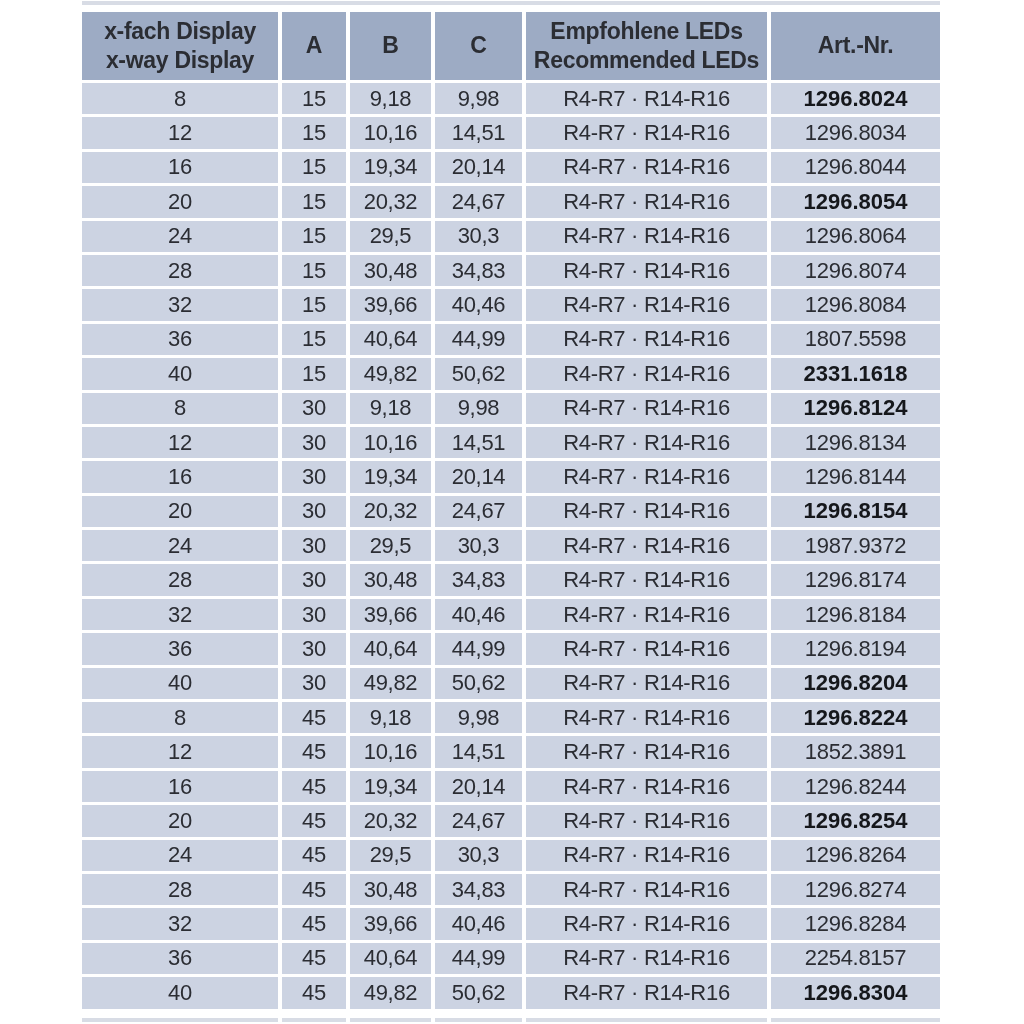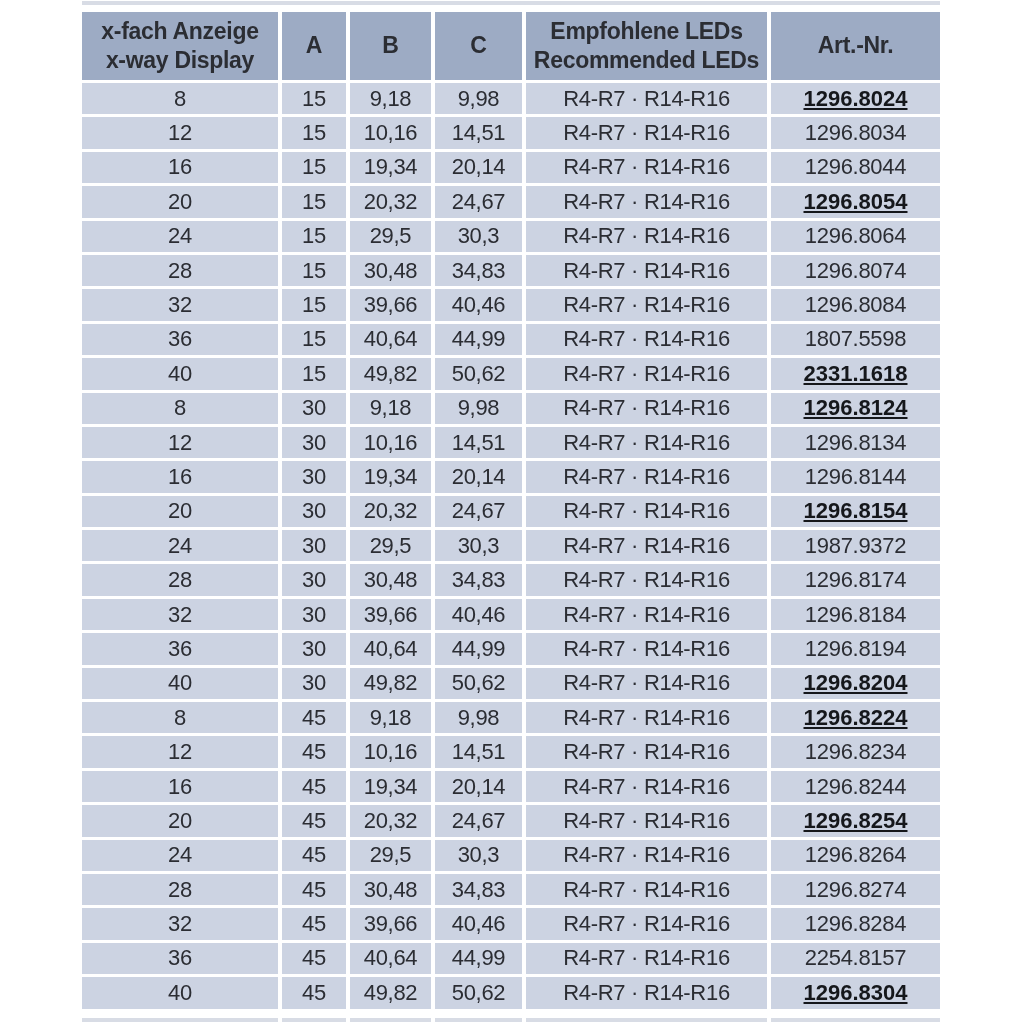--- a/index.html
+++ b/index.html
@@ -68,41 +68,40 @@
     color: var(--text);
     text-align: center;
     vertical-align: middle;
     letter-spacing: -0.3px;
     white-space: nowrap;
   }
   .spec-table td.bold {
     font-weight: 700;
     color: var(--bold-text);
     letter-spacing: 0;
-    text-decoration: underline;
   }
 </style>
 </head>
 <body style="--header-bg: #9dabc4; --row-bg: #ccd3e2; --text: #2b2d33; --bold-text: #15171b; --crop-tint: #d8dce5; background: rgb(255, 255, 255);">
 
 <div class="crop-strip-top"></div>
 
 <table class="spec-table">
   <colgroup id="cols">
       <col style="width: 196px;">
       <col style="width: 64px;">
       <col style="width: 81px;">
       <col style="width: 87px;">
       <col style="width: 241px;">
       <col style="width: 169px;">
     </colgroup>
   <thead>
     <tr>
       <th>
-        <span>x-fach Anzeige</span><br>
+        <span>x-fach Display</span><br>
         <span>x-way Display</span>
       </th>
       <th>A</th>
       <th>B</th>
       <th>C</th>
       <th>
         <span>Empfohlene LEDs</span><br>
         <span>Recommended LEDs</span>
       </th>
       <th>Art.-Nr.</th>
@@ -260,21 +259,21 @@
         <td>9,98</td>
         <td>R4-R7 · R14-R16</td>
         <td class="bold">1296.8224</td>
       </tr>
       <tr>
         <td>12</td>
         <td>45</td>
         <td>10,16</td>
         <td>14,51</td>
         <td>R4-R7 · R14-R16</td>
-        <td>1296.8234</td>
+        <td>1852.3891</td>
       </tr>
       <tr>
         <td>16</td>
         <td>45</td>
         <td>19,34</td>
         <td>20,14</td>
         <td>R4-R7 · R14-R16</td>
         <td>1296.8244</td>
       </tr>
       <tr>

